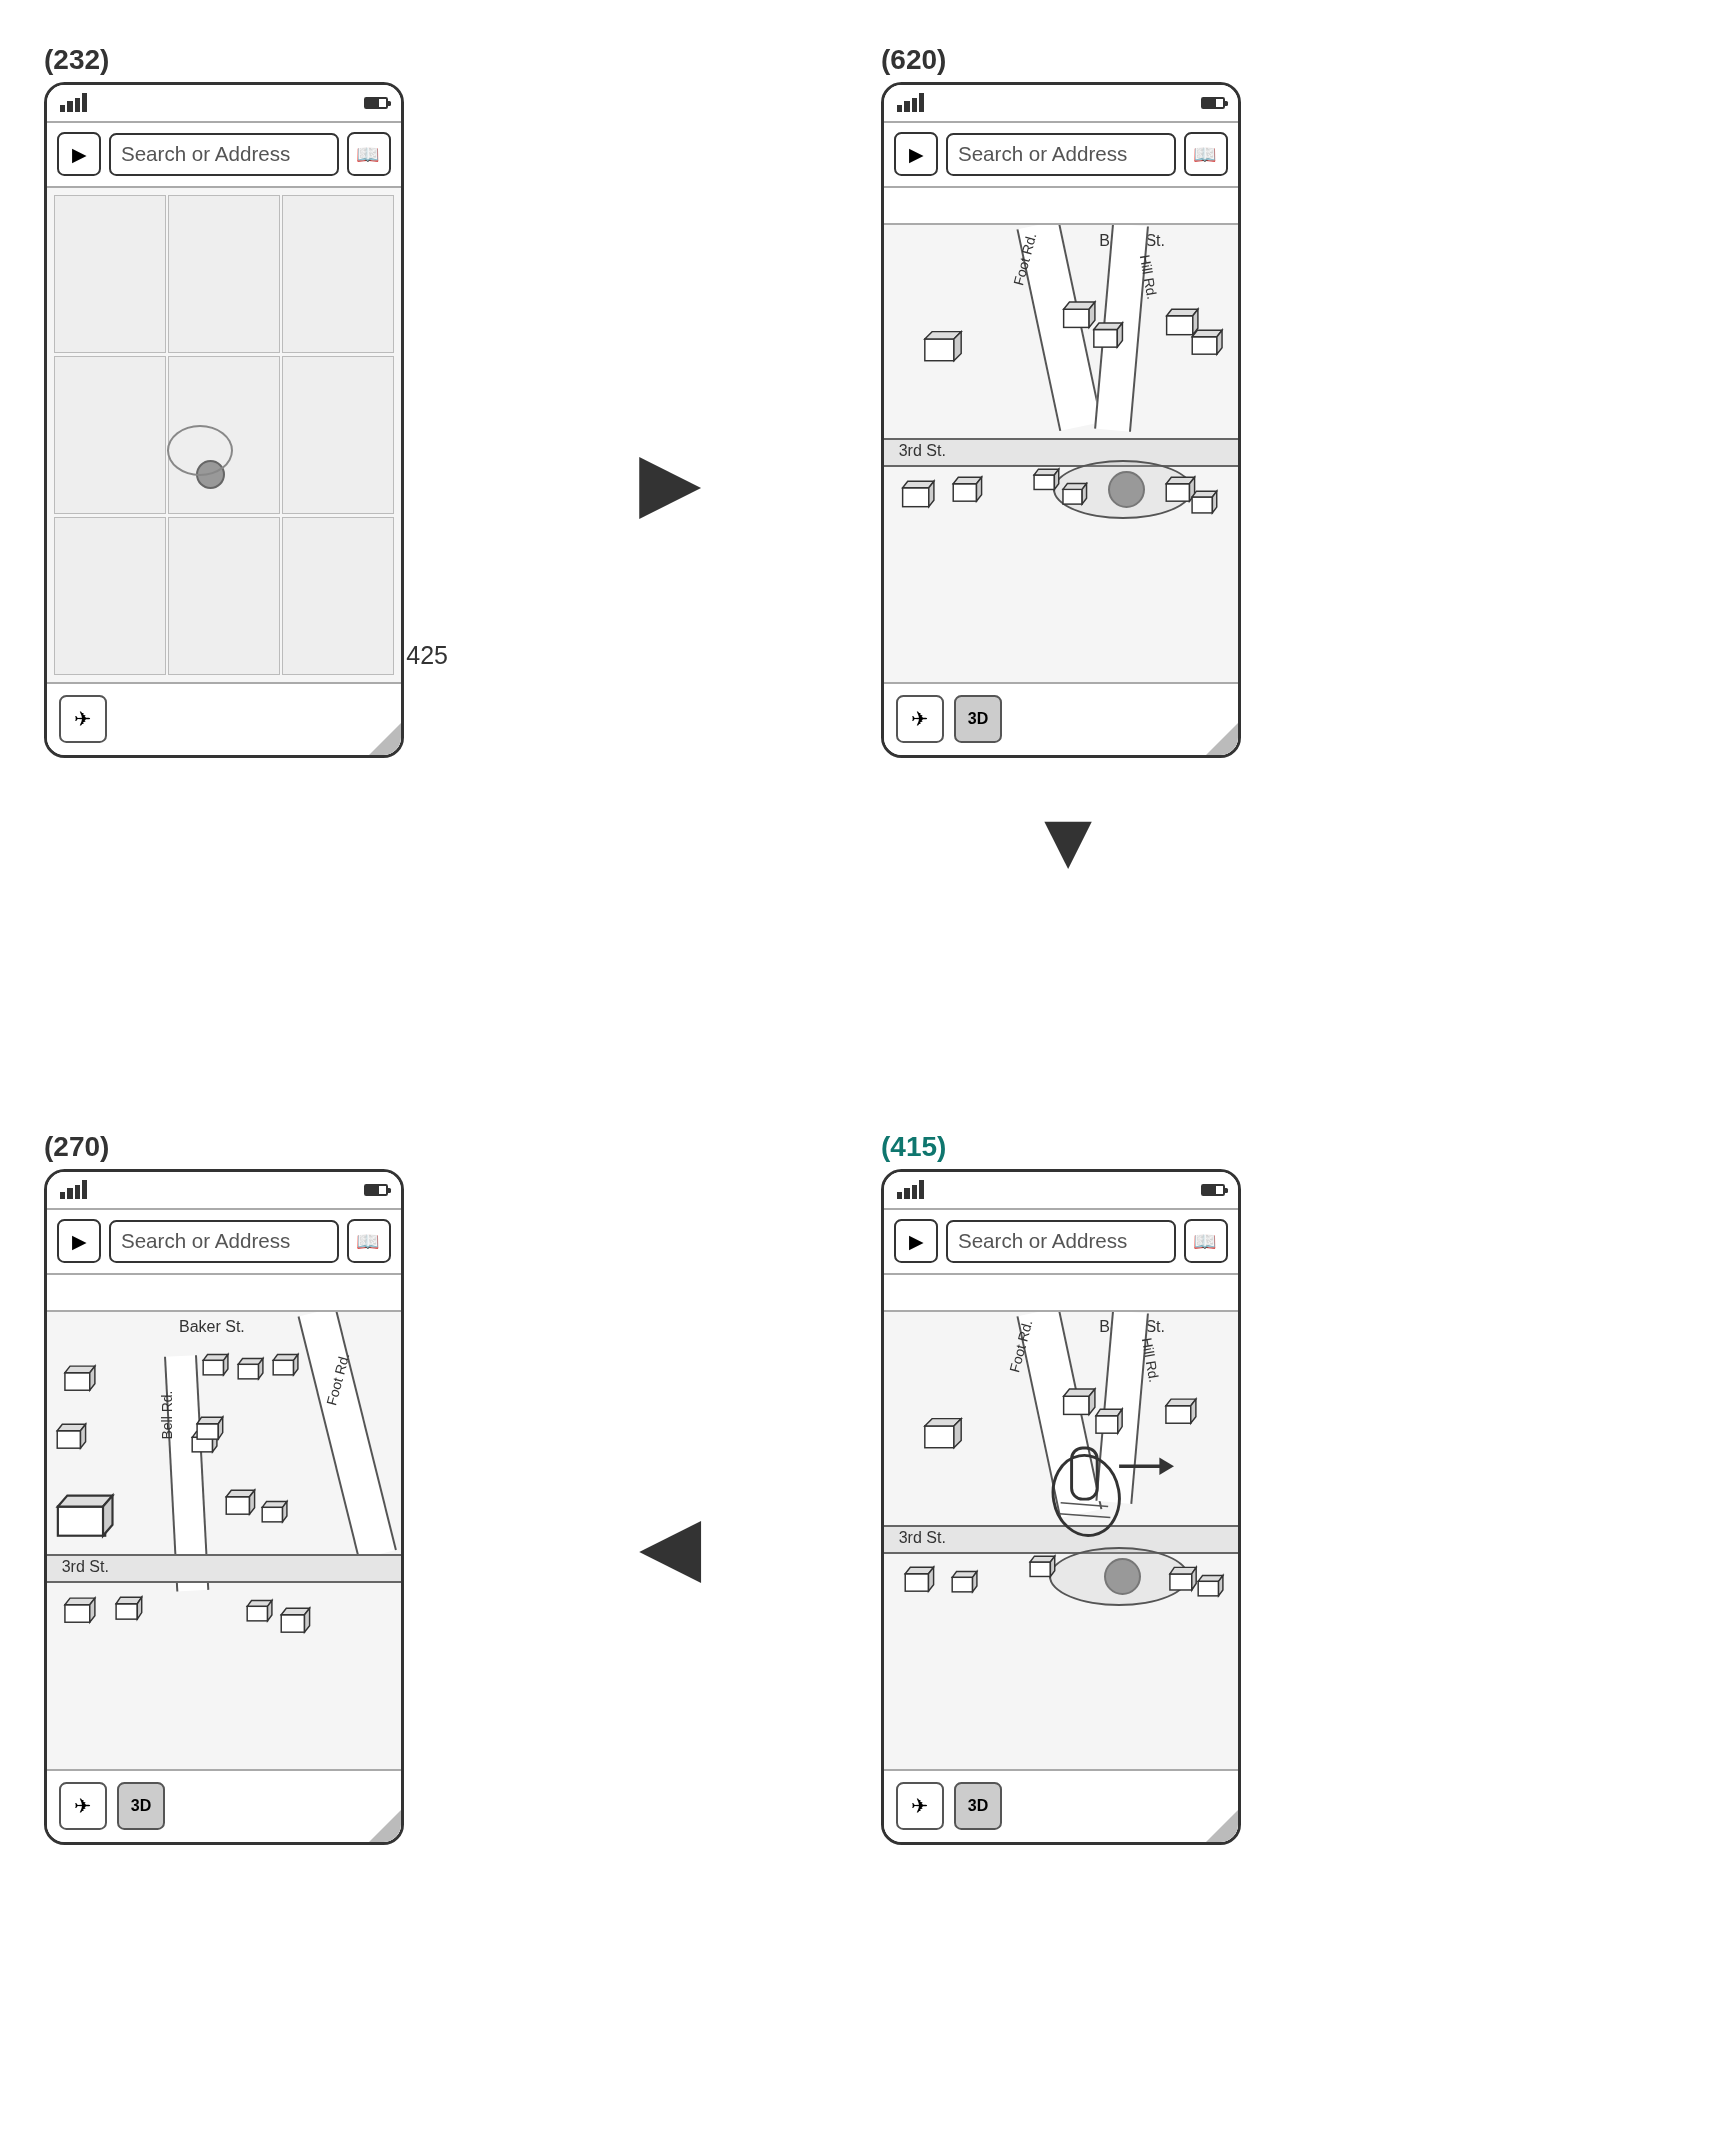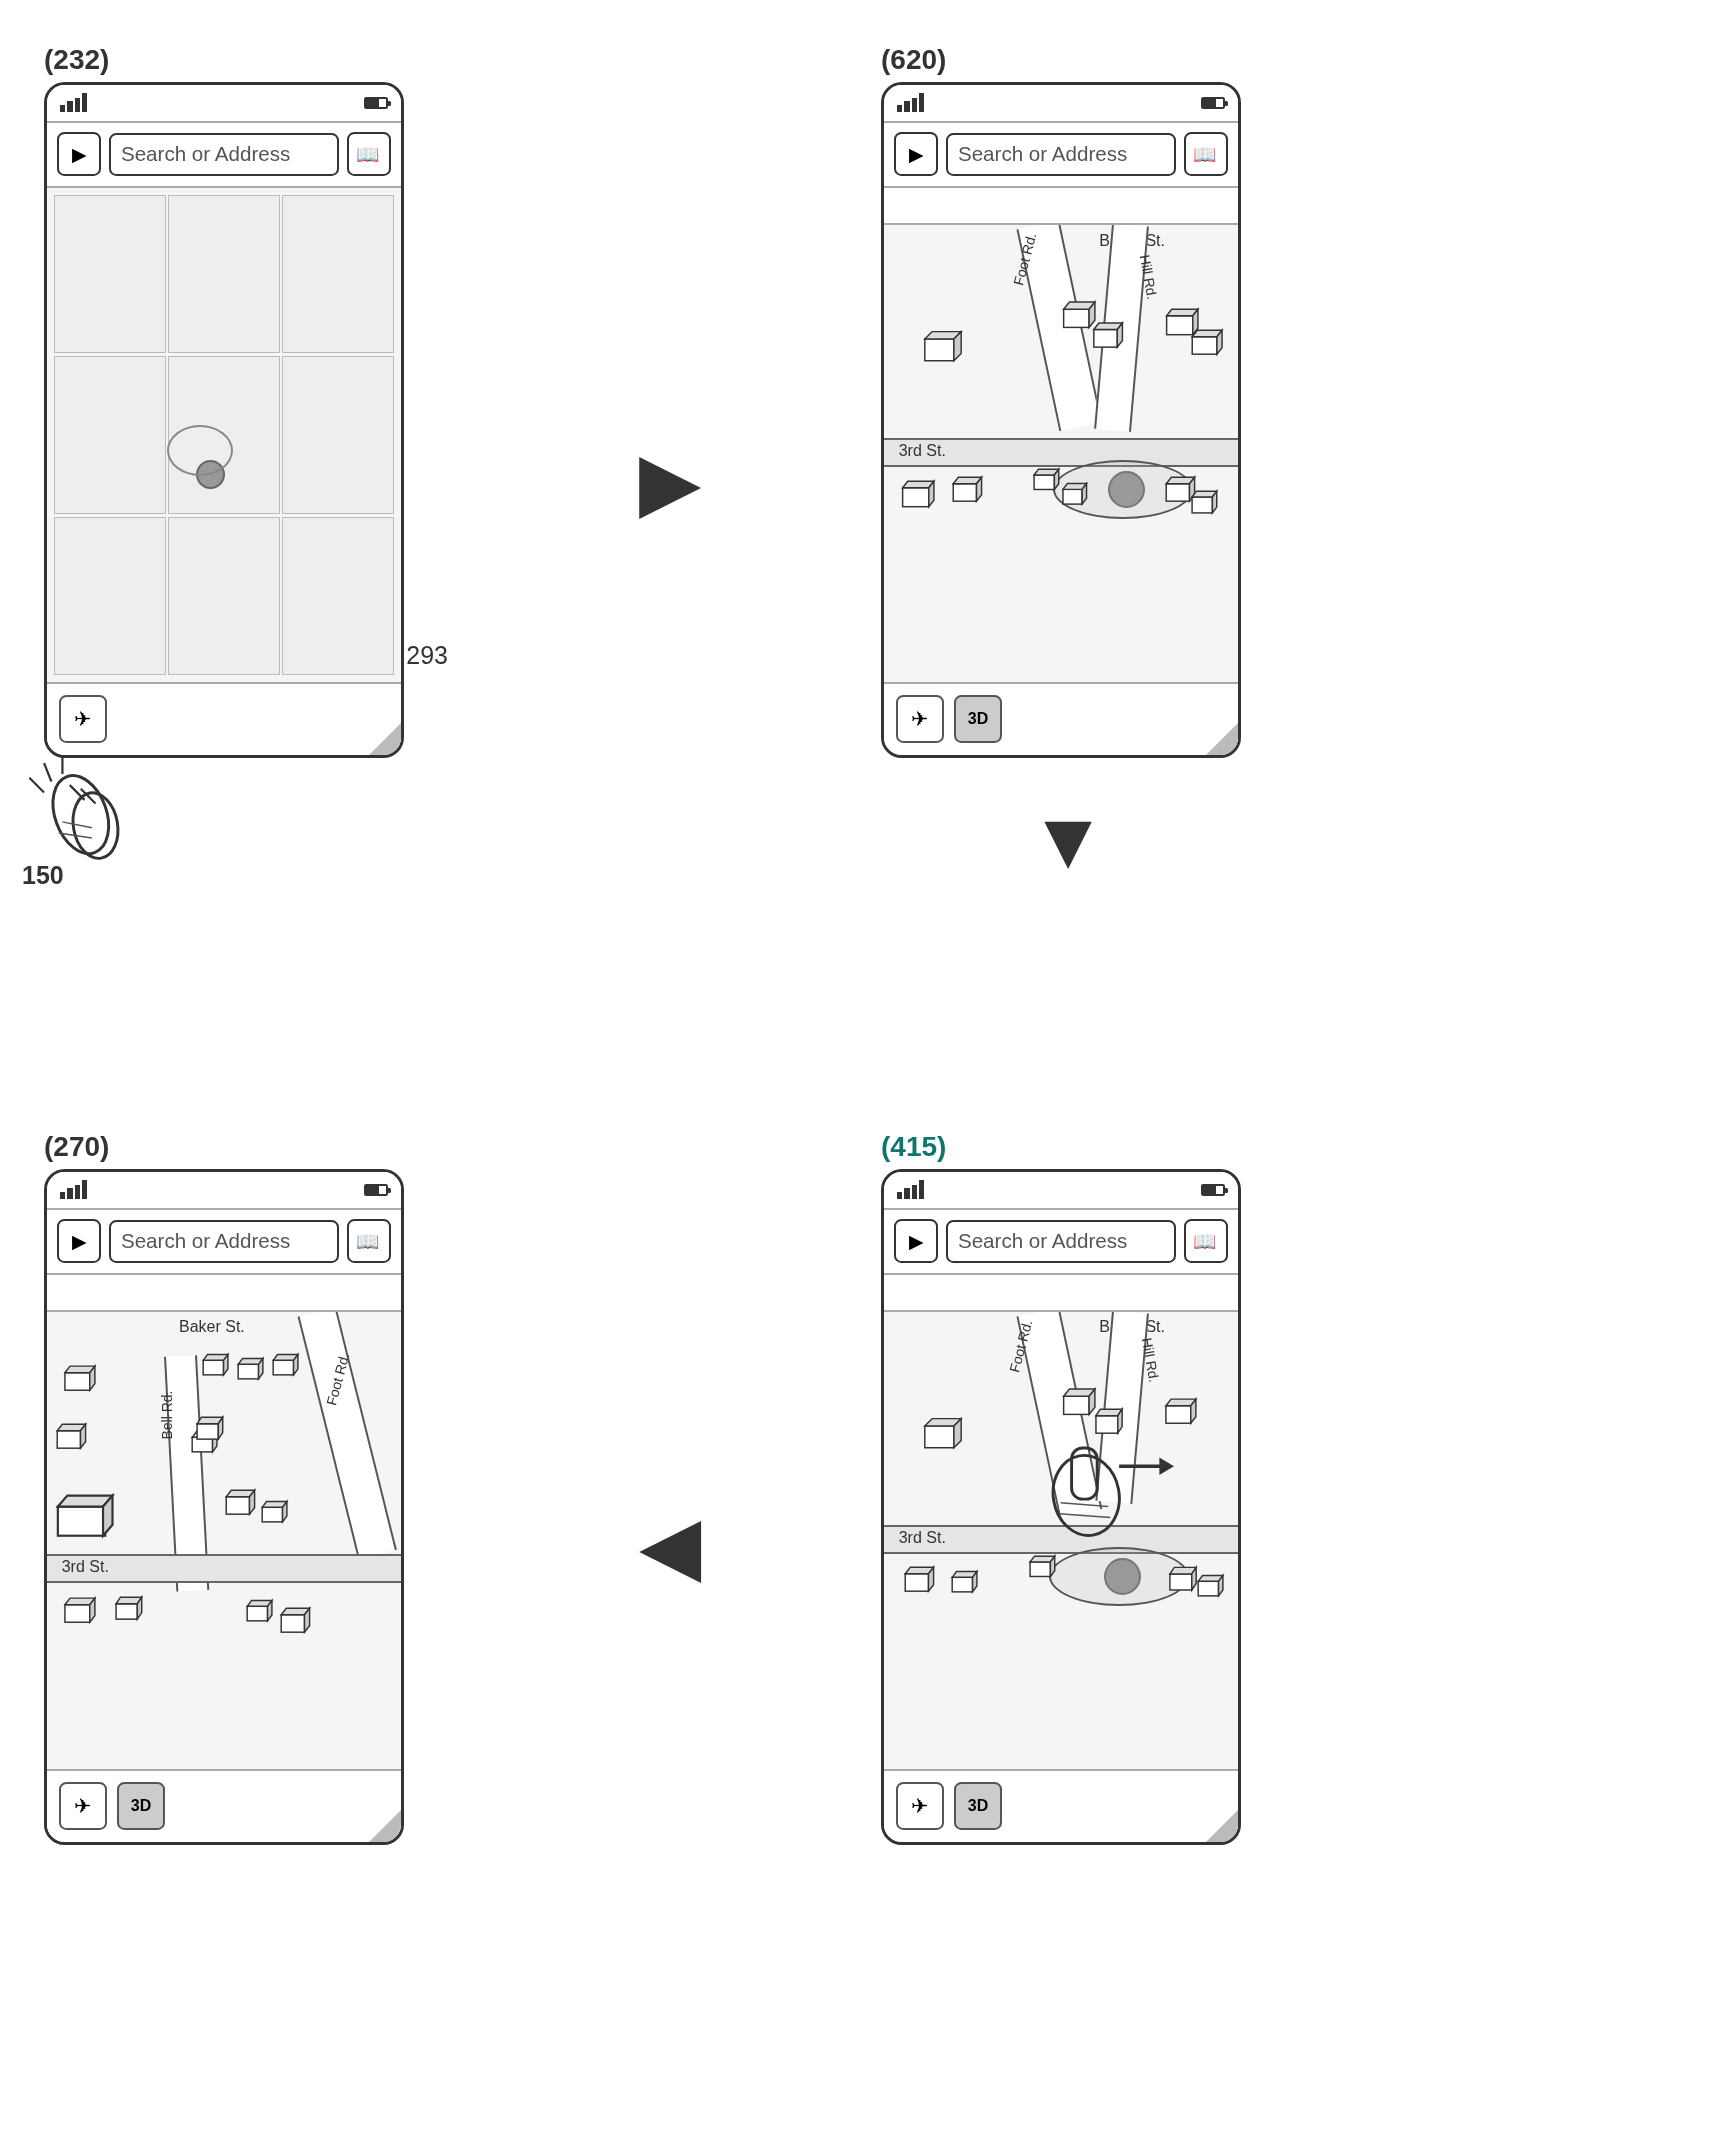--- a/index.html
+++ b/index.html
@@ -71,39 +71,22 @@
 
       <div style="height:73px;border-top:2.2px solid #aaa;background:#fff;display:flex;align-items:center;padding:7.3px 11.7px;gap:10.3px;position:relative;">
         <div style="width:48px;height:48px;border:2.2px solid #555;border-radius:7.3px;display:flex;align-items:center;justify-content:center;font-size:20.6px;">✈</div>
 
         <div style="position:absolute;bottom:0;right:0;width:32px;height:32px;overflow:hidden;">
           <div style="position:absolute;bottom:0;right:0;width:0;height:0;border-style:solid;border-width:0 0 32px 32px;border-color:transparent transparent #bbb transparent;"></div>
         </div>
       </div>
     </div>
 
-    <div style="position:absolute;bottom:-132px;left:-22px;">
-      <svg width="147" height="147" viewBox="0 0 200 200">
-
-        <ellipse cx="80" cy="130" rx="35" ry="55" fill="none" stroke="#333" stroke-width="4" transform="rotate(-20,80,130)"></ellipse>
-        <ellipse cx="100" cy="145" rx="30" ry="45" fill="none" stroke="#333" stroke-width="4" transform="rotate(-10,100,145)"></ellipse>
-        <line x1="65" y1="90" x2="85" y2="110" stroke="#333" stroke-width="3"></line>
-        <line x1="80" y1="95" x2="100" y2="115" stroke="#333" stroke-width="3"></line>
-
-        <line x1="55" y1="140" x2="95" y2="148" stroke="#555" stroke-width="2"></line>
-        <line x1="50" y1="155" x2="95" y2="162" stroke="#555" stroke-width="2"></line>
-
-        <line x1="30" y1="100" x2="10" y2="80" stroke="#333" stroke-width="3"></line>
-        <line x1="40" y1="85" x2="30" y2="60" stroke="#333" stroke-width="3"></line>
-        <line x1="55" y1="75" x2="55" y2="50" stroke="#333" stroke-width="3"></line>
-      </svg>
-      <div style="font-size:25px;font-weight:bold;color:#333;margin-top:-7.3px;">150</div>
-    </div>
-
-    <div style="position:absolute;bottom:88px;right:-44px;font-size:25px;color:#333;">293</div>
+
+    <div style="position:absolute;bottom:88px;right:-44px;font-size:25px;color:#333;">425</div>
   </div>
 
   <div style="position:absolute;top:44px;left:881px;">
     <div style="font-size:28px;font-weight:bold;margin-bottom:5.9px;color:#333;">(620)</div>
     <div style="width:360px;height:676px;border:3.7px solid #333;border-radius:20.6px;background:#fff;overflow:hidden;position:relative;display:flex;flex-direction:column;">
 
       <div style="height:38px;border-bottom:2.2px solid #aaa;display:flex;align-items:center;justify-content:space-between;padding:0 13.2px;background:#fff;">
         <div style="display:flex;align-items:flex-end;gap:2.2px;">
           <div style="width:5.1px;height:7.3px;background:#333;"></div>
           <div style="width:5.1px;height:11px;background:#333;"></div>

